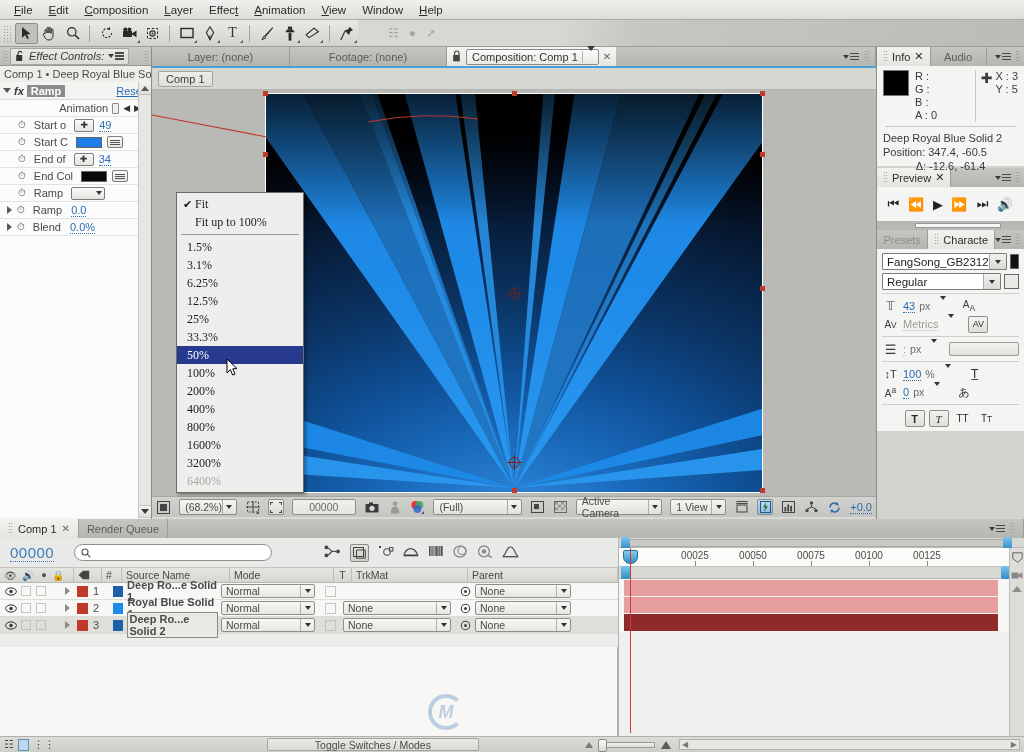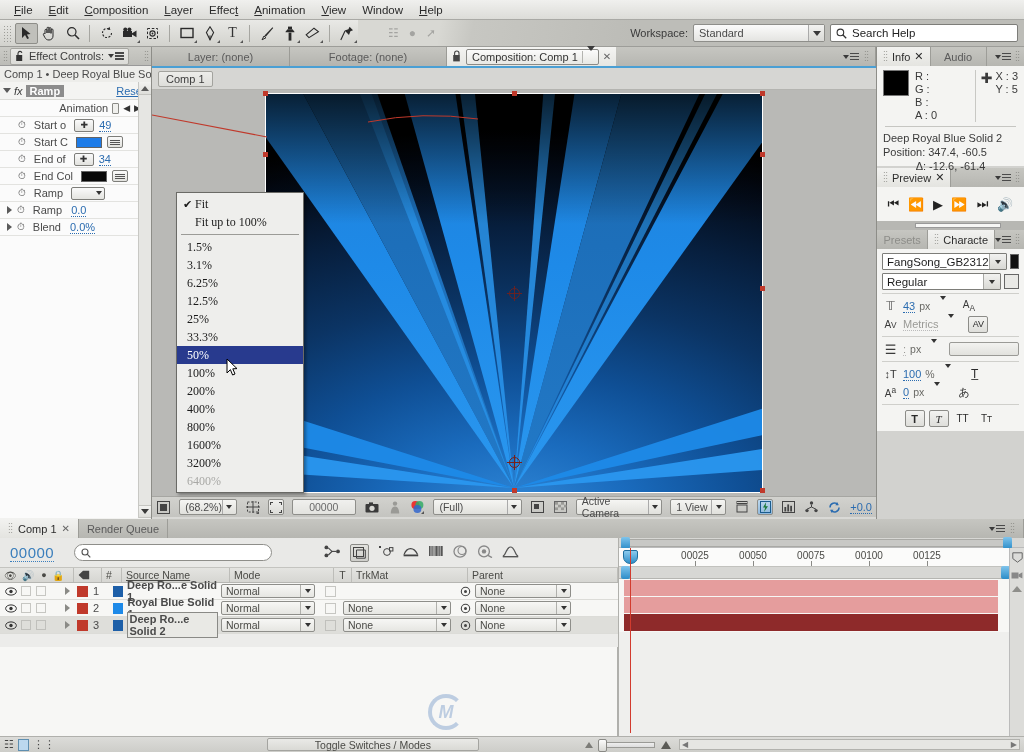--- a/index.html
+++ b/index.html
@@ -63,21 +63,21 @@
   .dots { width:5px; height:13px; background-image: radial-gradient(#7c7c77 45%, transparent 46%);
     background-size:2.5px 3px; opacity:.85; }
   .menu-ico { display:flex; align-items:center; gap:1px; }
   .menu-ico .bars { display:flex; flex-direction:column; gap:1.5px; }
   .menu-ico .bars i { display:block; width:9px; height:1.5px; background:#4a4a4a; }
 
   
   .fx-panel { position:absolute; left:0; top:47px; width:152px; height:472px;
     background:#f2f2f0; border-right:1px solid #8d8d88; }
   .fx-tabbar { height:19px; background:linear-gradient(#cbcbc6,#bcbcb7);
-     display:flex; align-items:center; border-bottom:1px solid #999; }
+     display:flex; align-items:center; border-bottom:1px solid #999;font-style:italic; }
   .fx-tab { display:flex; align-items:center; gap:4px; height:17px; margin-left:2px;
      padding:0 4px; background:linear-gradient(#e9e9e6,#dbdbd7);
      border:1px solid #a5a5a0; border-radius:2px; font-size:11px; color:#3c3c3c; }
   .fx-bread { height:16px; display:flex; align-items:center; padding-left:4px;
      font-size:11px; color:#4a4a4a; background:#ededea; white-space:nowrap; overflow:hidden; }
   .fx-body { position:relative; height:436px; background:#fbfbfb; }
   .fx-row { height:17px; display:flex; align-items:center; border-bottom:1px solid #e3e3e0;
      padding-left:3px; font-size:11px; color:#4a4a4a; white-space:nowrap; overflow:hidden; }
   .fx-head { height:18px; background:#f4f4f2; display:flex; align-items:center;
      gap:3px; padding-left:3px; border-bottom:1px solid #dcdcd8; }
@@ -374,36 +374,20 @@
           <path d="M9.6 0.8 L13 4.2 L10.4 5.2 L9 9 L4.6 4.6 L8.4 3.2Z" fill="#2a2a2a"></path>
           <line x1="5" y1="5" x2="0.8" y2="14" stroke="#2a2a2a" stroke-width="1.1"></line>
         </svg>
       <i class="corner"></i>
     </div>
     <div class="tb-fade" style="display:flex;align-items:center;gap:10px;padding-left:30px;">
       <span style="opacity:.32;font-size:12px;">☷</span>
       <span style="opacity:.32;font-size:12px;">●</span>
       <span style="opacity:.32;font-size:12px;">➚</span>
     </div>
-    <div class="ws-wrap">
-      <span class="ws-label">Workspace:</span>
-      <div class="combo" style="width:132px;">
-        <span>Standard</span>
-        <span class="arw">
-            <i class="caret"></i>
-          </span>
-      </div>
-      <div class="searchbox">
-        <svg width="11" height="11" viewBox="0 0 11 11">
-            <circle cx="4.4" cy="4.4" r="3.3" fill="none" stroke="#333" stroke-width="1.1"></circle>
-            <line x1="6.8" y1="6.8" x2="10.2" y2="10.2" stroke="#333" stroke-width="1.3"></line>
-          </svg>
-        <span>Search Help</span>
-      </div>
-    </div>
   </div>
 
   <div class="fx-panel">
     <div class="fx-tabbar">
       <span class="dots" style="margin-left:3px;"></span>
       <div class="fx-tab">
         <svg width="10" height="12" viewBox="0 0 10 12">
             <path d="M3 5V3.2A2 2 0 016.9 2.8" fill="none" stroke="#333" stroke-width="1.1"></path>
             <rect x="1.2" y="5" width="6" height="6" fill="#333"></rect>
           </svg>
@@ -417,21 +401,21 @@
             </span>
           </span>
       </div>
       <span class="dots" style="margin-left:auto;margin-right:2px;"></span>
     </div>
     <div class="fx-bread">Comp 1 • Deep Royal Blue Sol</div>
     <div class="fx-body">
 
       <div class="fx-head">
         <i class="tri down"></i>
-        <span style="font-style:italic;font-weight:normal;font-size:11px;color:#3a3a3a;">fx</span>
+        <span style="font-style:italic;font-weight:bold;font-size:11px;color:#3a3a3a;">fx</span>
         <span class="fx-name">Ramp</span>
         <span class="fx-reset">Reset</span>
       </div>
 
       <div class="fx-row" style="justify-content:flex-end;padding-right:10px;gap:4px;">
         <span>Animation</span>
         <span style="display:inline-block;width:7px;height:11px;border:1px solid #8a8a86;border-radius:1px;background:#f0f0ed;"></span>
         <span style="font-size:9px;color:#333;">◀</span>
         <span style="font-size:9px;color:#333;">▶</span>
       </div>
@@ -1042,21 +1026,21 @@
         <span style="font-size:10px;">🔊</span>
         <span style="font-size:9px;">●</span>
         <span style="font-size:10px;">🔒</span>
       </div>
       <div class="cell" style="width:28px;">
         <svg width="12" height="10" viewBox="0 0 12 10">
             <path d="M0.6 5 L5 0.8 L11.2 0.8 L11.2 9.2 L5 9.2Z" fill="#444"></path>
           </svg>
       </div>
       <div class="cell" style="width:20px;">#</div>
-      <div class="cell" style="width:108px;text-decoration:underline;">Source Name</div>
+      <div class="cell" style="width:108px;">Source Name</div>
       <div class="cell" style="width:104px;">Mode</div>
       <div class="cell" style="width:18px;justify-content:center;padding-left:0;">T</div>
       <div class="cell" style="width:116px;">TrkMat</div>
       <div class="cell" style="flex:1;">Parent</div>
     </div>
 
     <div style="width:618px;">
       <div class="lrow">
         <span class="lcell" style="width:18px;justify-content:center;">
           <svg width="12" height="9" viewBox="0 0 12 9">

